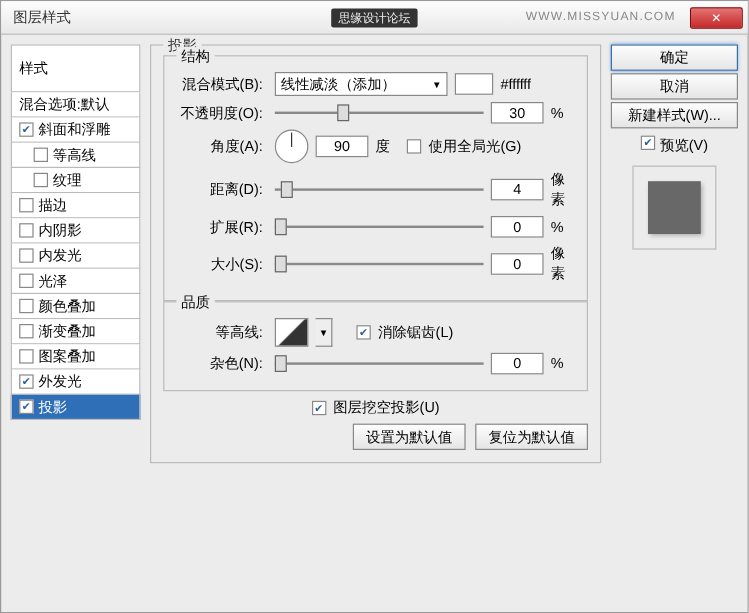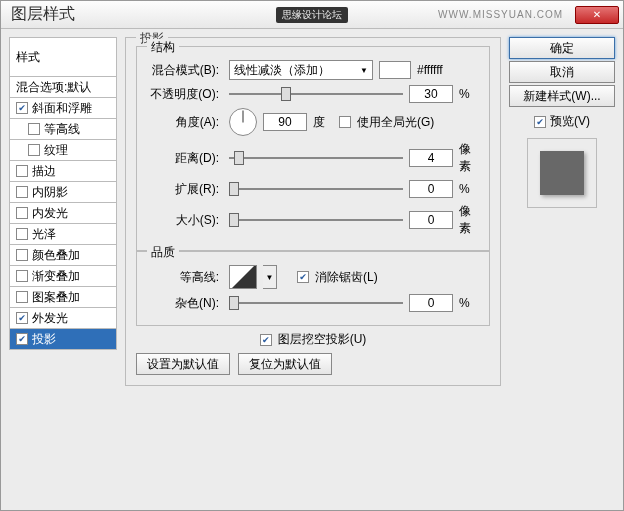--- a/index.html
+++ b/index.html
@@ -1,19 +1,19 @@
 <!DOCTYPE html>
 <html><head>
 <meta charset="utf-8">
 <style>
 *{box-sizing:border-box;margin:0;padding:0;font-family:"Microsoft YaHei","SimSun",sans-serif;font-size:12px}
 body{background:#f0f0f0;width:624px;height:511px;overflow:hidden}
 .window{width:624px;height:511px;background:#ececec;border:1px solid #999;display:flex;flex-direction:column}
 .titlebar{height:28px;background:linear-gradient(#fdfdfd,#e8e8e8);display:flex;align-items:center;padding:0 4px;border-bottom:1px solid #bbb;position:relative}
-.titlebar .title{flex:1;padding-left:6px;font-size:16px;color:#333}
+.titlebar .title{flex:1;padding-left:6px;font-size:12px;color:#333}
 .brand{position:absolute;left:50%;transform:translateX(-50%);background:#333;color:#eee;padding:1px 6px;font-size:10px;border-radius:2px}
 .brand-url{position:absolute;right:60px;color:#888;font-size:10px;letter-spacing:1px}
 .close-btn{width:44px;height:18px;background:linear-gradient(#e57373,#c62828);border:1px solid #8b0000;border-radius:2px;display:flex;align-items:center;justify-content:center;color:#fff;font-size:10px;cursor:pointer}
 .body{flex:1;display:flex;padding:8px;gap:8px}
 .left-col{width:108px;display:flex;flex-direction:column}
 .styles-header{background:#fff;border:1px solid #bbb;padding:4px 6px;height:40px;display:flex;align-items:center}
 .list-item{background:#fff;border:1px solid #bbb;border-top:none;padding:3px 6px;display:flex;align-items:center;height:21px;gap:4px;cursor:pointer}
 .list-item.selected{background:#2f6fb8;color:#fff}
 .list-item.indent{padding-left:18px}
 .chk{width:12px;height:12px;border:1px solid #888;background:#fff;display:inline-flex;align-items:center;justify-content:center;font-size:9px;color:#2a5ca0}
@@ -34,24 +34,24 @@
 .numbox{width:44px;height:18px;border:1px solid #888;background:#fff;text-align:center;line-height:16px}
 .unit{width:20px}
 .angle-dial{width:28px;height:28px;border:1px solid #888;border-radius:50%;background:#fff;position:relative}
 .angle-dial::after{content:"";position:absolute;width:12px;height:1px;background:#333;top:50%;left:50%;transform-origin:left;transform:rotate(-90deg)}
 .contour{width:28px;height:24px;border:1px solid #888;background:linear-gradient(135deg,#fff 0%,#fff 48%,#333 52%,#333 100%)}
 .contour-arrow{width:14px;height:24px;border:1px solid #888;border-left:none;background:#eee;display:flex;align-items:center;justify-content:center;font-size:8px}
 .btn{border:1px solid #888;background:linear-gradient(#fdfdfd,#e5e5e5);padding:2px 10px;height:22px;display:inline-flex;align-items:center;justify-content:center;cursor:pointer}
 .right-col{width:106px;display:flex;flex-direction:column;gap:2px;align-items:stretch}
 .right-col .btn{width:100%}
 .btn.primary{border:1px solid #3b6fa8;box-shadow:0 0 3px #5a9de0}
-.preview-row{display:flex;align-items:center;gap:4px;justify-content:center;margin-top:4px}
+.preview-row{display:flex;gap:4px;justify-content:center;margin-top:4px}
 .preview-box{width:70px;height:70px;border:1px solid #bbb;background:#ececec;margin:6px auto;display:flex;align-items:center;justify-content:center}
 .preview-inner{width:44px;height:44px;background:#686868;box-shadow:2px 2px 4px rgba(0,0,0,.3)}
-.bottom-btns{display:flex;gap:8px;justify-content:flex-start;margin-top:4px}
+.bottom-btns{display:flex;gap:8px;justify-content:flex-end;margin-top:4px}
 </style>
 </head>
 <body>
 
 <div class="window">
   <div class="titlebar">
     <span class="title">图层样式</span>
     <span class="brand">思缘设计论坛</span>
     <span class="brand-url">WWW.MISSYUAN.COM</span>
     <div class="close-btn">✕</div>

